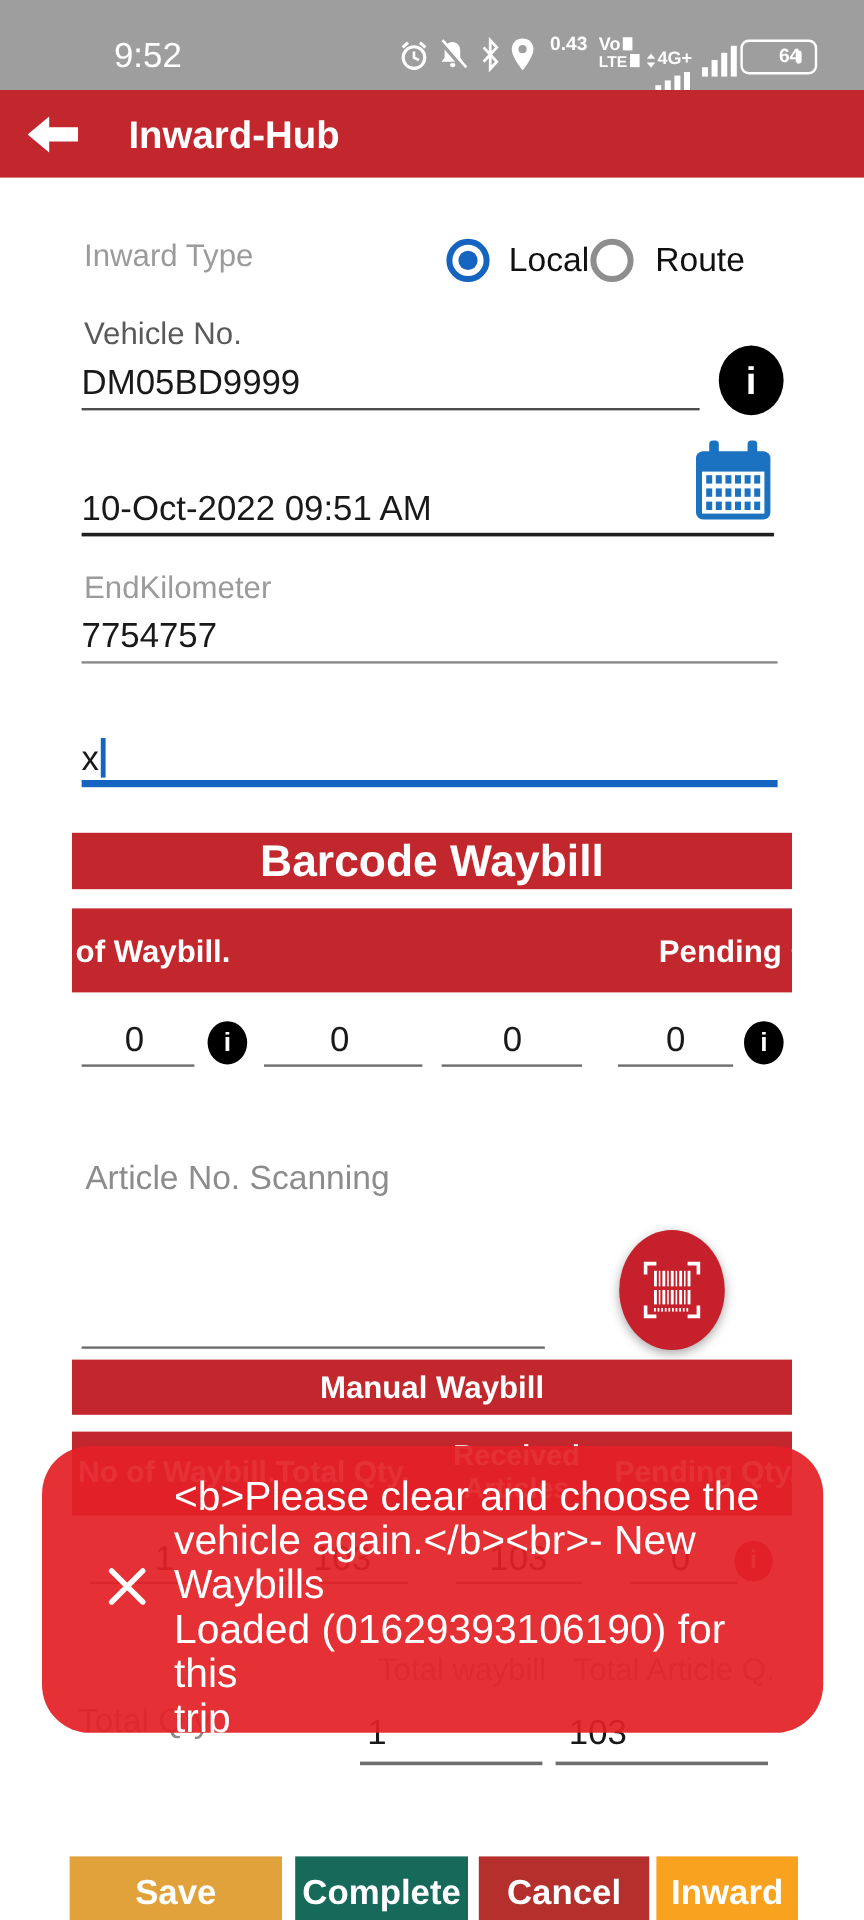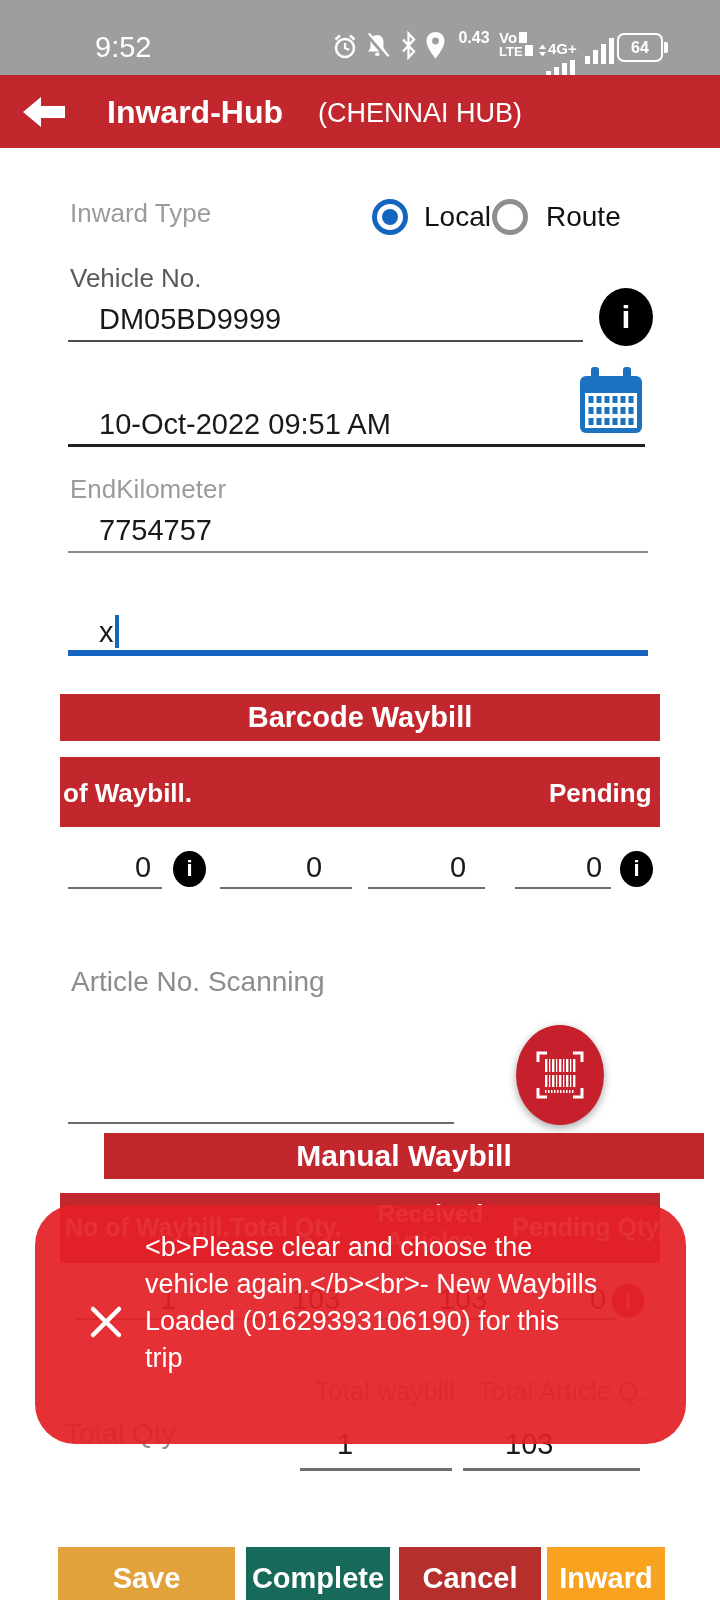--- a/index.html
+++ b/index.html
@@ -5,46 +5,46 @@
   html,body{margin:0;padding:0;background:#fff;}
   .screen{position:relative;width:720px;height:1600px;overflow:hidden;background:#fff;
           font-family:"Liberation Sans","DejaVu Sans",sans-serif;}
   .abs{position:absolute;}
   
   .statusbar{left:0;top:0;width:720px;height:75px;background:#9E9E9E;}
   .sb-time{left:95px;top:31px;font-size:29px;color:#fff;}
   .sb-icons svg{display:block;}
   .sb-stack{color:#fff;font-weight:700;line-height:1;text-align:center;}
   .battery{left:617px;top:33px;width:42px;height:25px;border:2px solid #fff;border-radius:7px;
-           color:#fff;font-size:16px;font-weight:700;display:flex;align-items:center;justify-content:center;}
+           color:#fff;font-size:16px;font-weight:700;display:flex;align-items:center;justify-content:center;padding-left:18px;}
   .battery-nub{left:664px;top:42px;width:4px;height:11px;background:#fff;border-radius:0 2px 2px 0;}
   
   .appbar{left:0;top:75px;width:720px;height:73px;background:#C1272D;}
   .appbar-title{left:107px;top:94px;font-size:32px;font-weight:700;color:#fff;}
   .appbar-sub{left:318px;top:98px;font-size:27px;color:#fff;}
   
   .lbl{font-size:26px;color:#9B9B9B;}
-  .val{font-size:29px;color:#191919;margin-left:31px;}
+  .val{font-size:29px;color:#191919;}
   .rule{height:2px;background:#6e6e6e;}
   .radio-ring{width:36px;height:36px;border-radius:50%;box-sizing:border-box;display:flex;align-items:center;justify-content:center;}
   .ring-sel{border:5px solid #1565C0;}
   .ring-un{border:5px solid #8e8e8e;}
   .radio-dot{width:16px;height:16px;border-radius:50%;background:#1565C0;}
   .radio-lbl{font-size:28px;color:#111;}
   .info-dot{background:#000;color:#fff;border-radius:50%;display:flex;align-items:center;justify-content:center;}
   .info-dot::after{content:"i";font-weight:700;}
   .cursor{display:inline-block;width:4px;height:33px;background:#1565C0;vertical-align:-6px;margin-left:1px;}
   
   .banner{left:60px;width:600px;background:#C1272D;color:#fff;font-weight:700;text-align:center;}
   .th-band{left:60px;width:600px;background:#C1272D;}
   .th-txt{color:#fff;font-weight:700;font-size:26px;}
   .fab{border-radius:50%;background:#C5202B;box-shadow:0 3px 9px rgba(0,0,0,.35);display:flex;align-items:center;justify-content:center;}
   
   .toast{left:35px;top:1205px;width:651px;height:239px;border-radius:40px;background:rgba(227,33,39,0.93);}
-  .toast-line{color:#fff;font-size:27px;line-height:37px;}
+  .toast-line{color:#fff;font-size:34px;line-height:37px;}
   
   .btn{top:1547px;height:62px;color:#fff;font-weight:700;font-size:29px;display:flex;align-items:center;justify-content:center;}
 </style>
 </head>
 <body>
 
 <div class="screen">
 
   <div class="abs statusbar">
     <div class="abs sb-time">9:52</div>
@@ -113,21 +113,20 @@
   </div>
 
   <div class="abs appbar">
     <div class="abs" style="left:23px;top:21px;">
       <svg width="42" height="32">
           <polygon points="0,16 18,1 18,10 42,10 42,22 18,22 18,31" fill="#fff"></polygon>
         </svg>
     </div>
   </div>
   <div class="abs appbar-title">Inward-Hub</div>
-  <div class="abs appbar-sub">(CHENNAI HUB)</div>
 
   <div class="abs lbl" style="left:70px;top:198px;">Inward Type</div>
   <div class="abs" style="left:372px;top:199px;">
     <div class="radio-ring ring-sel">
         <div class="radio-dot"></div>
       </div>
   </div>
   <div class="abs radio-lbl" style="left:424px;top:201px;">Local</div>
   <div class="abs" style="left:492px;top:199px;">
     <div class="radio-ring ring-un"></div>
@@ -170,21 +169,21 @@
   <div class="abs val" style="left:68px;top:408px;">10-Oct-2022 09:51 AM</div>
   <div class="abs rule" style="left:68px;top:444px;width:577px;height:3px;background:#1f1f1f;"></div>
 
   <div class="abs lbl" style="left:70px;top:474px;">EndKilometer</div>
   <div class="abs val" style="left:68px;top:514px;">7754757</div>
   <div class="abs rule" style="left:68px;top:551px;width:580px;background:#8a8a8a;"></div>
 
   <div class="abs val" style="left:68px;top:615px;"><span>x</span><span class="cursor"></span></div>
   <div class="abs" style="left:68px;top:650px;width:580px;height:6px;background:#1565C0;"></div>
 
-  <div class="abs banner" style="top:694px;height:47px;font-size:29px;line-height:47px;">Barcode Waybill</div>
+  <div class="abs banner" style="top:694px;height:47px;font-size:37px;line-height:47px;">Barcode Waybill</div>
   <div class="abs th-band" style="top:757px;height:70px;"></div>
   <div class="abs th-txt" style="left:63px;top:778px;">of Waybill.</div>
   <div class="abs th-txt" style="left:549px;top:778px;white-space:nowrap;">Pending Q</div>
 
   <div class="abs val" style="left:95px;top:851px;width:34px;text-align:center;">0</div>
   <div class="abs rule" style="left:68px;top:887px;width:94px;"></div>
   <div class="abs info-dot" style="left:173px;top:851px;width:33px;height:36px;font-size:22px;"></div>
   <div class="abs val" style="left:266px;top:851px;width:34px;text-align:center;">0</div>
   <div class="abs rule" style="left:220px;top:887px;width:132px;"></div>
   <div class="abs val" style="left:410px;top:851px;width:34px;text-align:center;">0</div>
@@ -228,21 +227,21 @@
           <rect x="23" y="41" width="1.5" height="3"></rect>
           <rect x="26" y="41" width="1.5" height="3"></rect>
           <rect x="29" y="41" width="1.5" height="3"></rect>
           <rect x="32" y="41" width="1.5" height="3"></rect>
           <rect x="35" y="41" width="1.5" height="3"></rect>
           <rect x="38" y="41" width="1.5" height="3"></rect>
       </g>
     </svg>
   </div>
 
-  <div class="abs banner" style="top:1133px;height:46px;font-size:30px;line-height:46px;margin-left:44px;">Manual Waybill</div>
+  <div class="abs banner" style="top:1133px;height:46px;font-size:26px;line-height:46px;">Manual Waybill</div>
   <div class="abs th-band" style="top:1193px;height:70px;"></div>
   <div class="abs th-txt" style="left:65px;top:1213px;font-size:25px;">No of Waybill.</div>
   <div class="abs th-txt" style="left:230px;top:1213px;font-size:25px;">Total Qty.</div>
   <div class="abs th-txt" style="left:368px;top:1200px;width:125px;font-size:24px;line-height:27px;text-align:center;">Received Articles</div>
   <div class="abs th-txt" style="left:512px;top:1213px;font-size:25px;">Pending Qty.</div>
 
   <div class="abs val" style="left:120px;top:1283px;width:34px;text-align:center;">1</div>
   <div class="abs rule" style="left:75px;top:1318px;width:92px;"></div>
   <div class="abs val" style="left:258px;top:1283px;width:54px;text-align:center;">103</div>
   <div class="abs rule" style="left:230px;top:1318px;width:110px;"></div>

